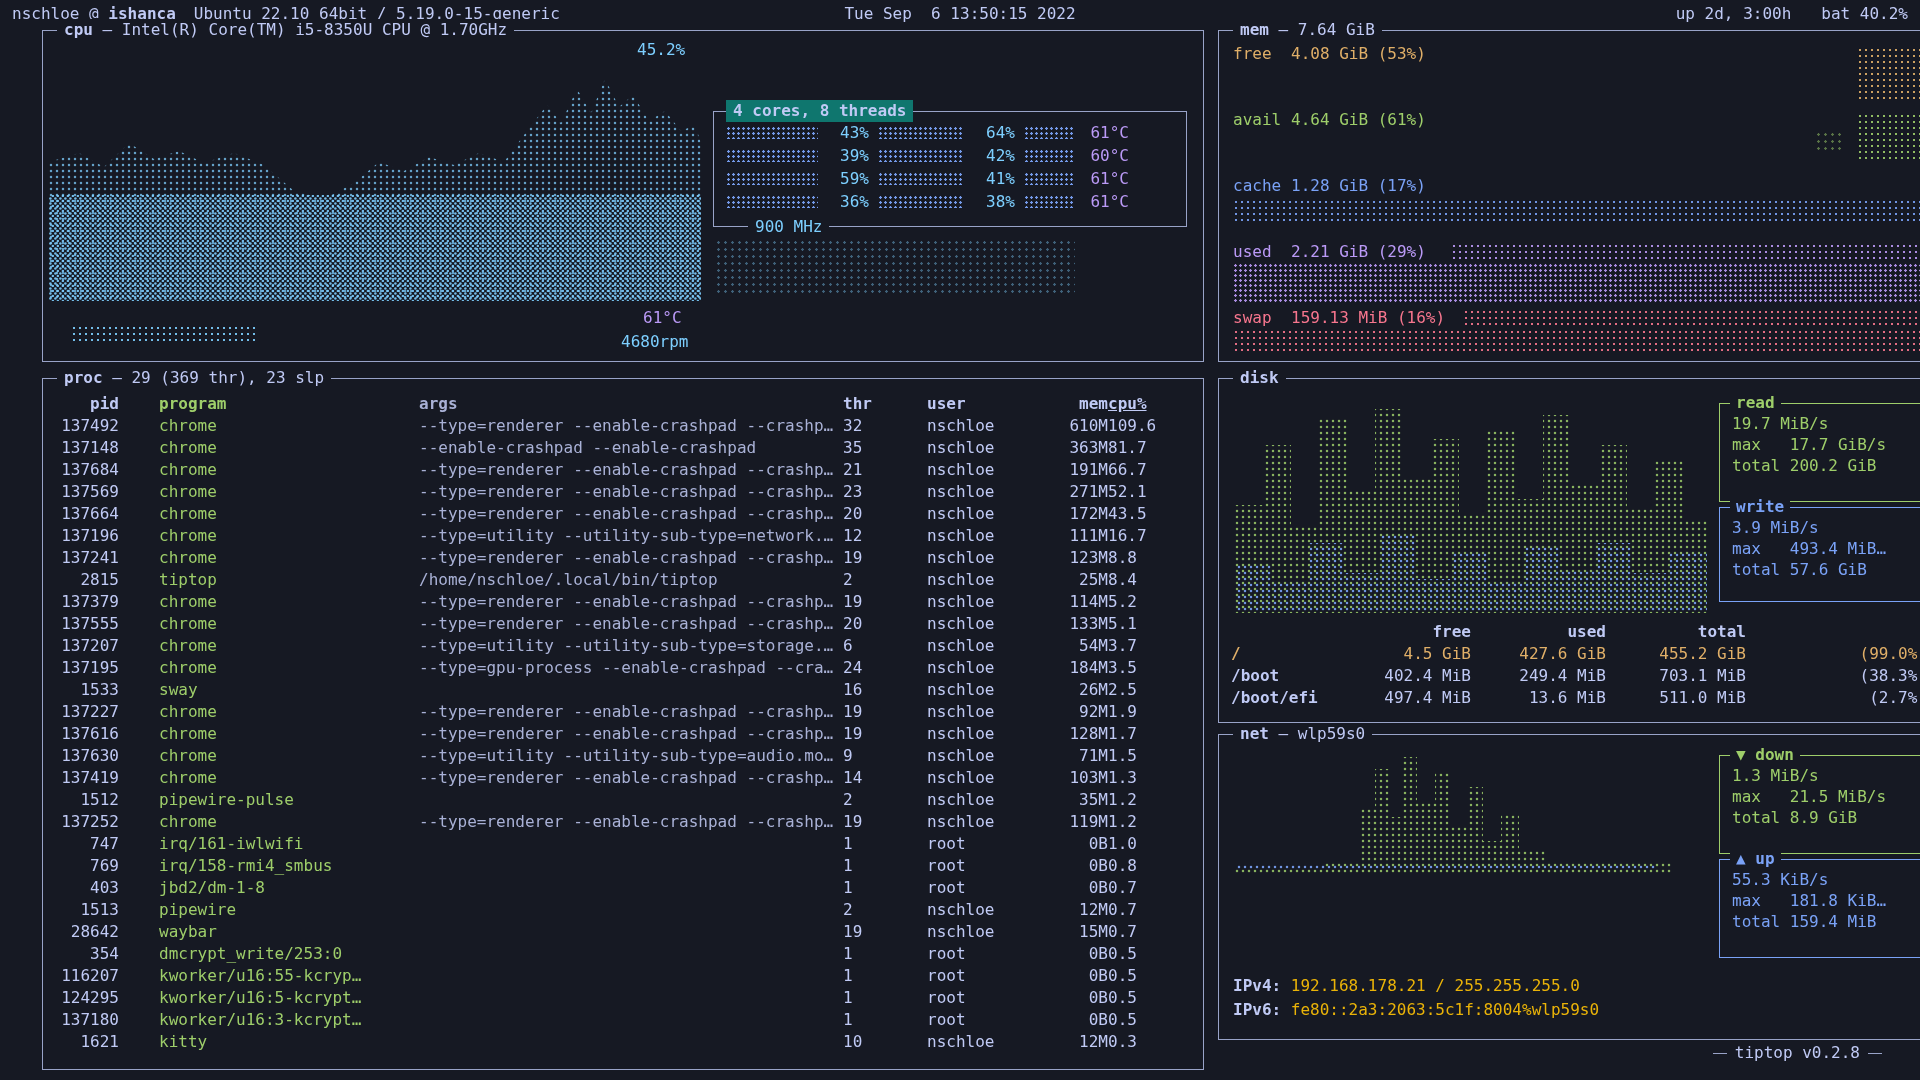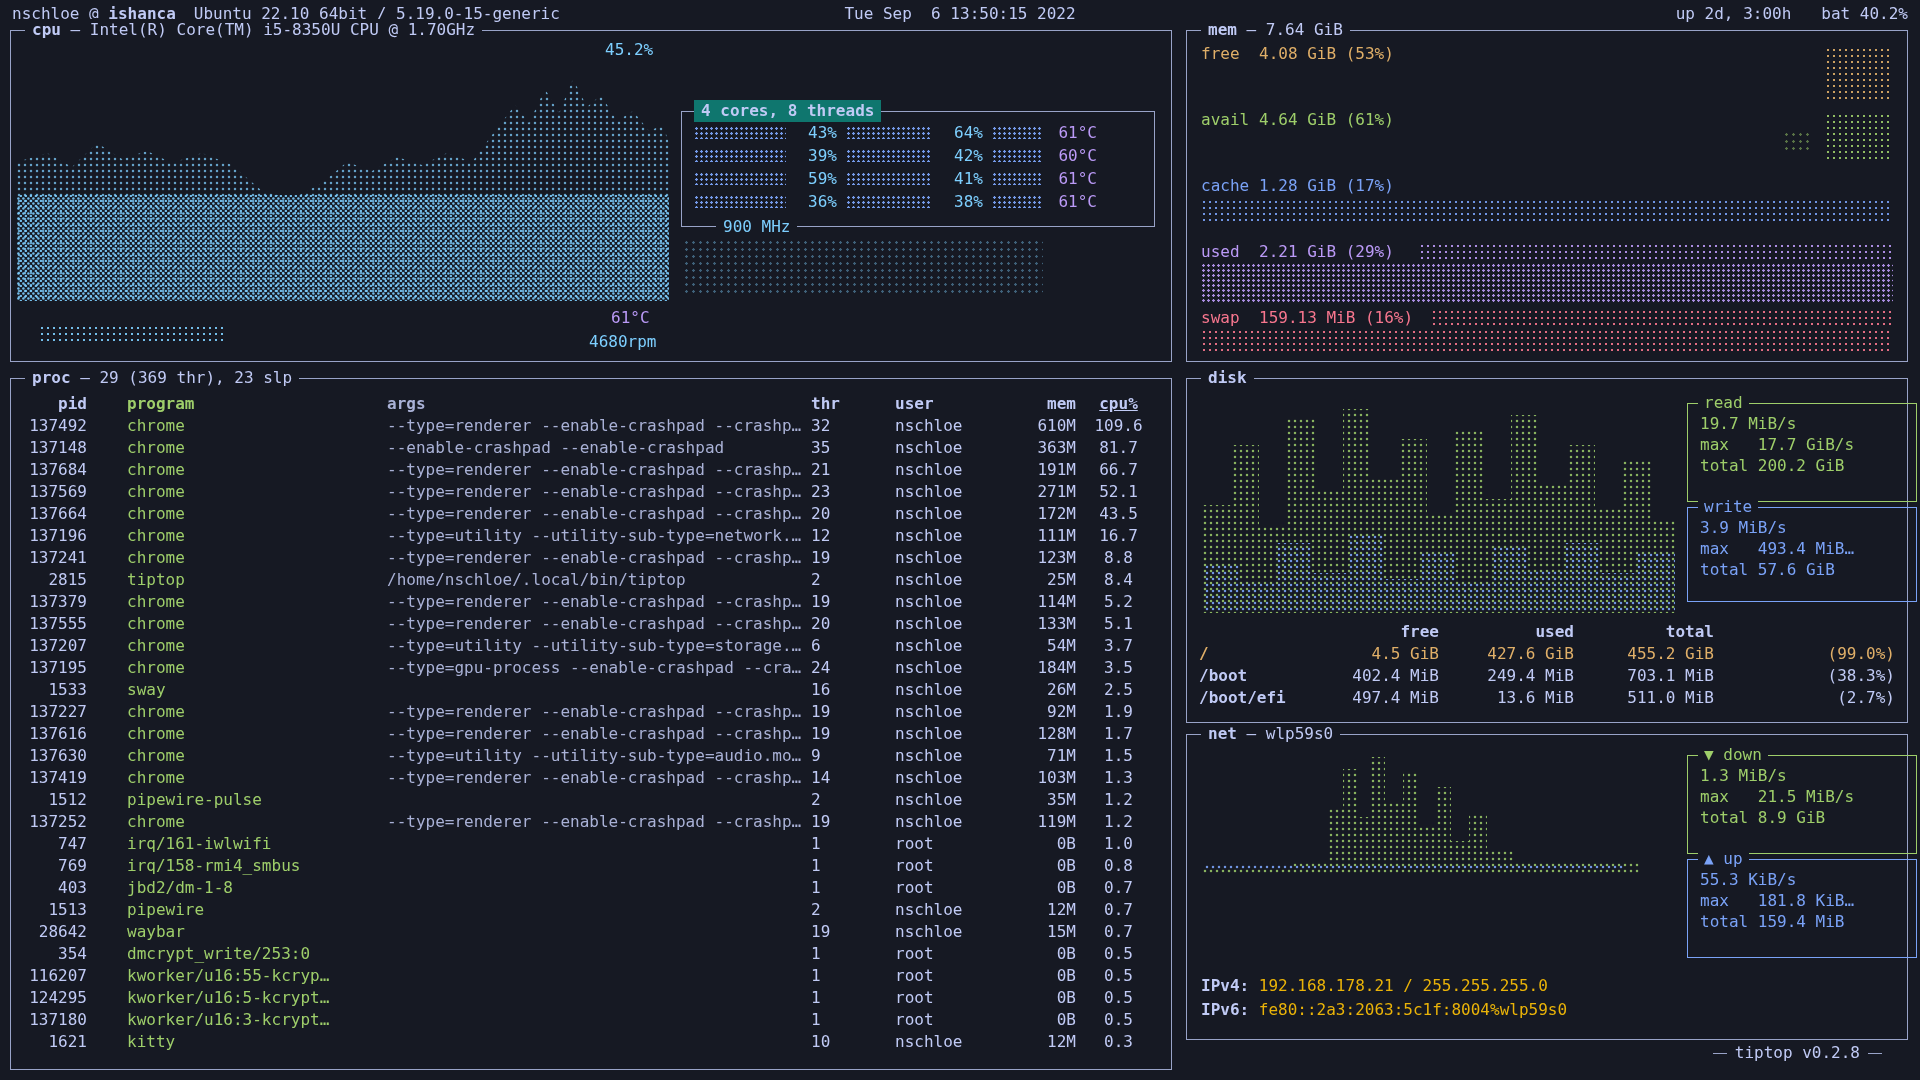--- a/index.html
+++ b/index.html
@@ -18,21 +18,21 @@
 
   
   .topbar{position:absolute;left:12px;top:2px;right:12px;height:24px;line-height:24px;white-space:pre;}
   .tb-left{position:absolute;left:0;top:0;}
   .tb-os{margin-left:18px;}
   .tb-center{position:absolute;left:50%;top:0;transform:translateX(-50%);}
   .tb-right{position:absolute;right:0;top:0;}
   .tb-right .gap{margin-left:30px;margin-top:18px;}
 
   
-  .panel{position:absolute;border:1px solid #99a3c8;}
+  .panel{position:absolute;border:1px solid #99a3c8;margin-left:32px;}
   .panel-title{position:absolute;top:-12px;left:14px;background:#161923;padding:0 7px;white-space:pre;line-height:22px;}
 
   
   .dots{
     position:absolute;
     background-image:radial-gradient(circle, currentColor 1.2px, transparent 1.45px);
     background-size:6px 6px;opacity:.9;
   }
   .dots.sparse{background-size:7px 7px;opacity:.75;}
   .dots.dense{background-size:5px 5px;}
@@ -57,26 +57,26 @@
 
   
   .proc-table{position:absolute;left:12px;right:10px;top:14px;}
   .prow{display:grid;grid-template-columns:64px 255px 1fr 60px 120px 85px 85px;height:22px;line-height:22px;}
   .prow .pid{text-align:right;}
   .prow .program{padding-left:40px;color:#9ece6a;overflow:hidden;white-space:nowrap;}
   .prow .args{padding-left:45px;color:#a9b1d6;overflow:hidden;white-space:nowrap;}
   .prow .thr{text-align:left;}
   .prow .user{padding-left:24px;}
   .prow .mem{text-align:right;}
-  .prow .cpu{text-align:center;}
+  .prow .cpu{text-align:left;}
   .phead span{color:#c0caf5;font-weight:bold;}
 
   
   .statbox{position:absolute;border:1px solid;padding:9px 12px 4px;line-height:21px;}
-  .statbox .boxtitle{position:absolute;top:-12px;left:10px;background:#161923;padding:0 6px;font-weight:normal;white-space:pre;}
+  .statbox .boxtitle{position:absolute;top:-12px;left:10px;background:#161923;padding:0 6px;font-weight:bold;white-space:pre;}
   .statbox.green{border-color:#9ece6a;}
   .statbox.blue{border-color:#7aa2f7;}
 
   
   .disk-table{position:absolute;left:12px;right:12px;top:242px;}
   .drow{display:grid;grid-template-columns:110px 130px 135px 140px 1fr;height:22px;line-height:22px;}
   .drow .dr{text-align:right;}
   .dhead span{text-align:right;font-weight:bold;}
   .disk-rows .drow:first-child{color:#e0af68;}
   .dname{font-weight:bold;text-align:left;}

